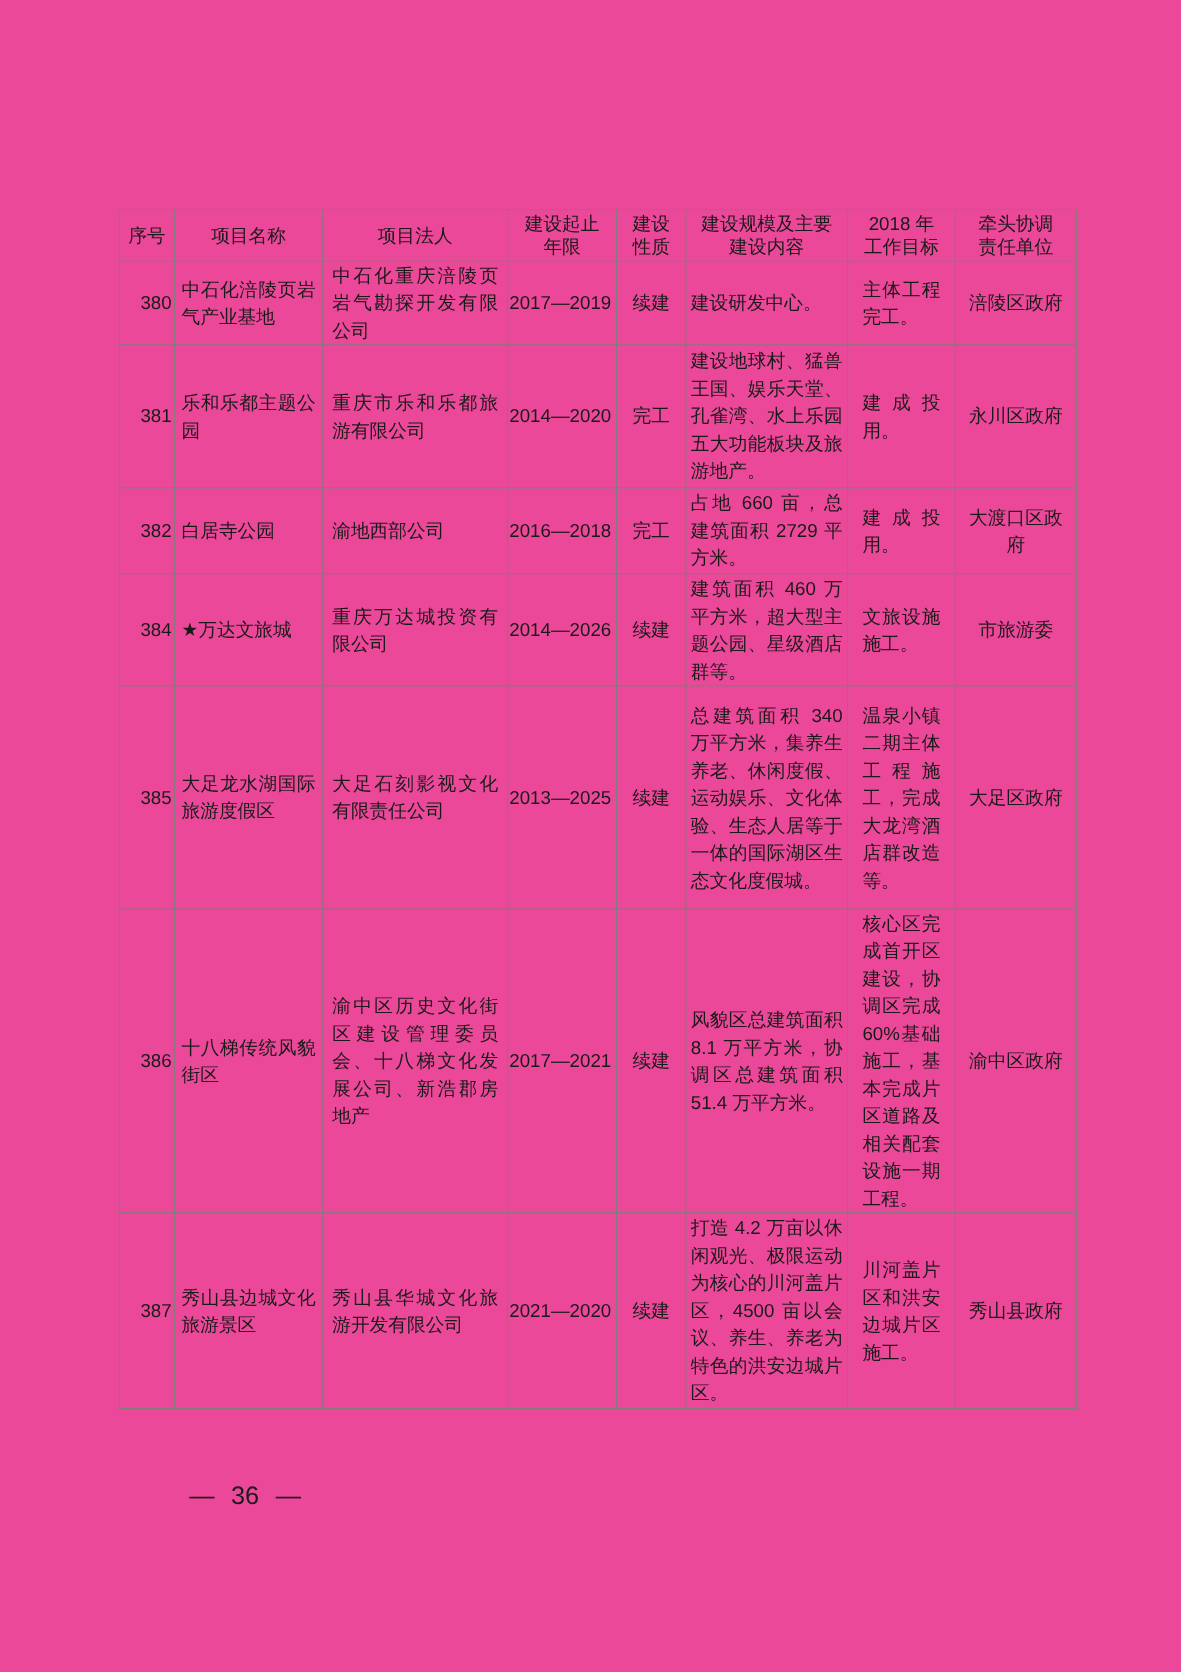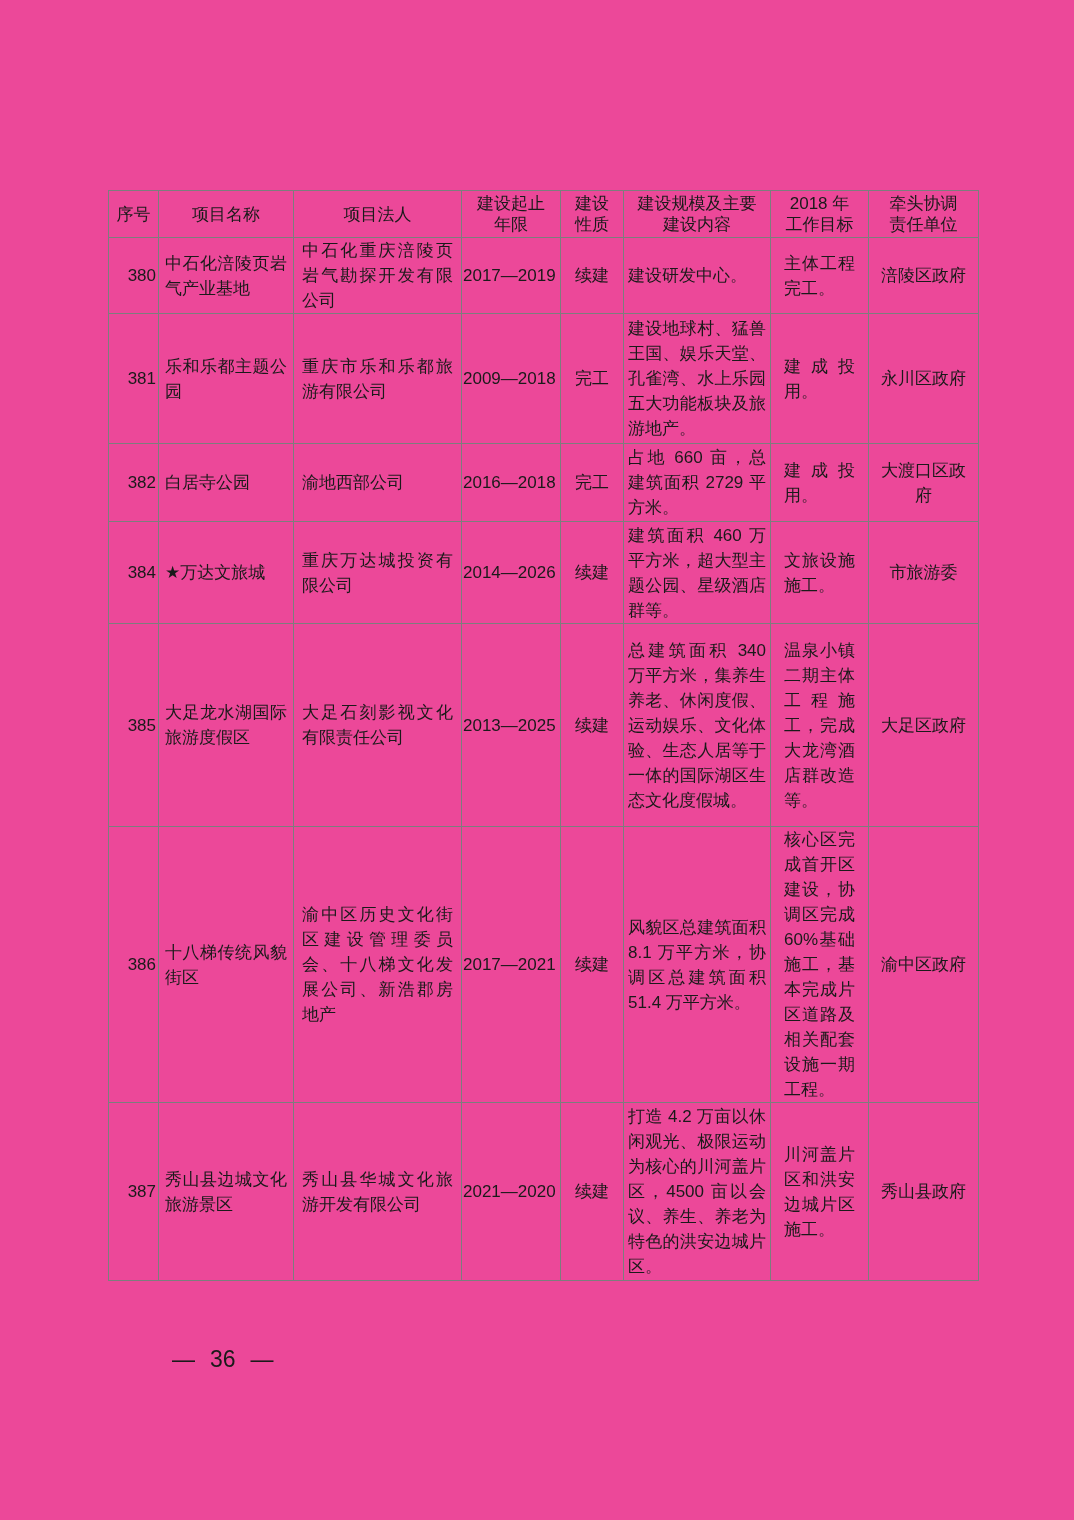--- a/index.html
+++ b/index.html
@@ -100,21 +100,21 @@
       <td class="c-content">建设研发中心。</td>
       <td class="c-target">主体工程完工。</td>
       <td class="c-unit">涪陵区政府</td>
     </tr>
 
 
     <tr style="height:130px">
       <td class="c-no">381</td>
       <td class="c-name">乐和乐都主题公园</td>
       <td class="c-entity">重庆市乐和乐都旅游有限公司</td>
-      <td class="c-period">2009—2018</td>
+      <td class="c-period">2014—2020</td>
       <td class="c-nature">完工</td>
       <td class="c-content">建设地球村、猛兽王国、娱乐天堂、孔雀湾、水上乐园五大功能板块及旅游地产。</td>
       <td class="c-target">建成投用。</td>
       <td class="c-unit">永川区政府</td>
     </tr>
 
     <tr style="height:78px">
       <td class="c-no">382</td>
       <td class="c-name">白居寺公园</td>
       <td class="c-entity">渝地西部公司</td>

